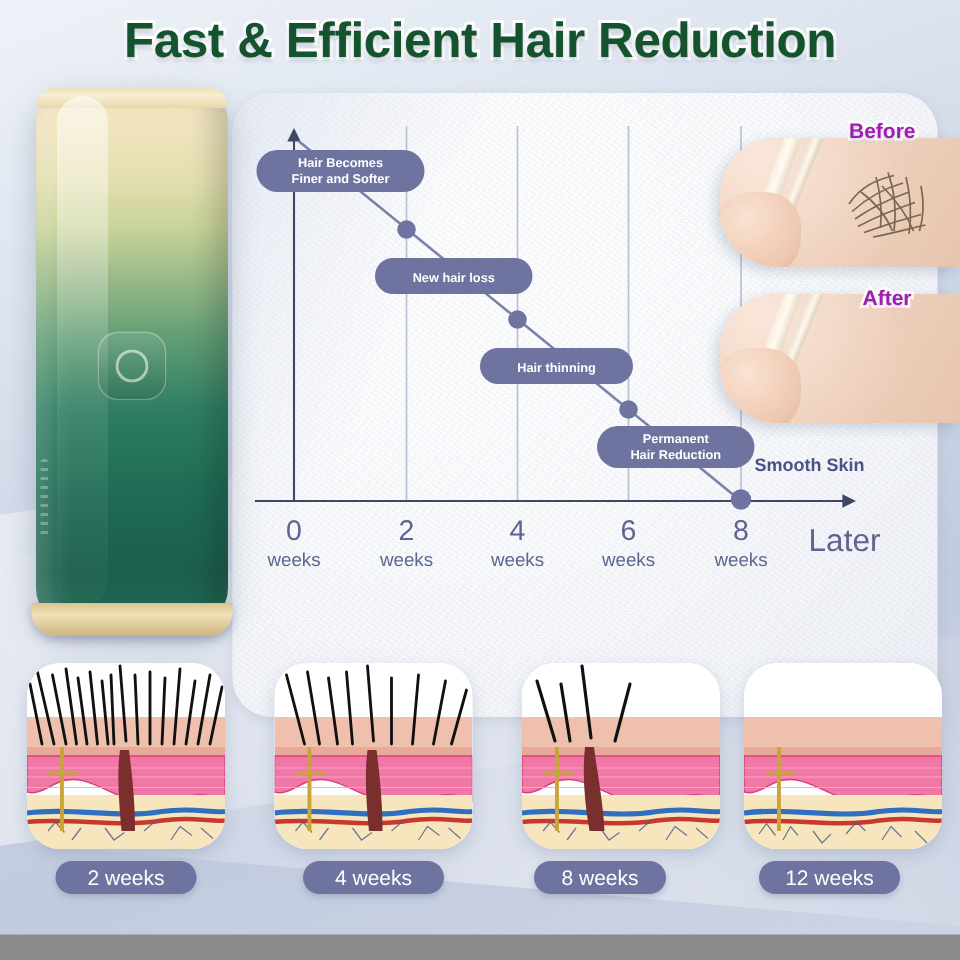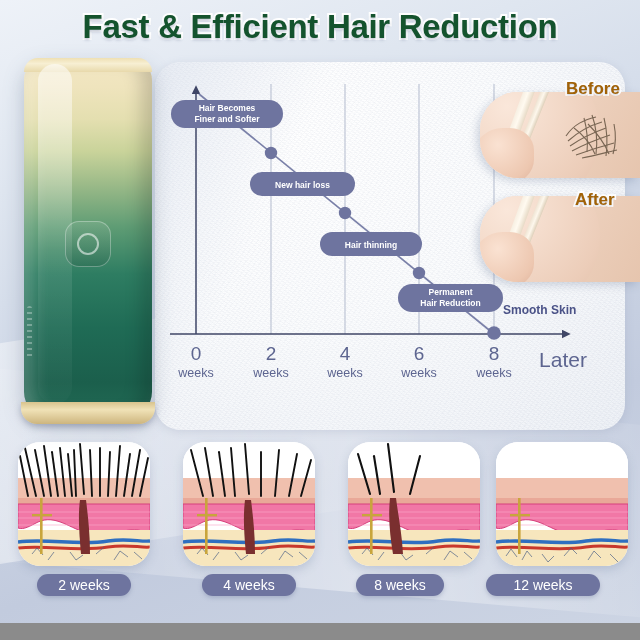--- a/index.html
+++ b/index.html
@@ -29,21 +29,21 @@
     font-size:33px;font-weight:bold;letter-spacing:-.3px;
     color:#14532d;
     -webkit-text-stroke:4px #ffffff;
     paint-order:stroke fill;
     text-shadow:0 2px 3px rgba(120,130,160,.45);
     z-index:6;white-space:nowrap;
   }
 
   
   .chart-panel{
-    position:absolute;left:155px;top:62px;width:470px;height:368px;
+    position:absolute;left:155px;top:62px;width:470px;height:416px;
     border-radius:26px;
     background:
       radial-gradient(ellipse at 30% 20%,#ffffff 0%,#fbfcfd 45%,#eef1f6 100%);
     box-shadow:0 2px 8px rgba(130,140,170,.22);
     overflow:hidden;
     text-align:center;
   }
   
   .chart-panel .noise{
     position:absolute;inset:0;opacity:.55;
@@ -135,21 +135,21 @@
   }
   .ba-card .hand{
     position:absolute;left:-6px;top:36px;width:60px;height:56px;border-radius:48% 40% 44% 50%;
     background:radial-gradient(circle at 40% 30%,#fae2d2,#edc7b0 70%,#dcb19a);
   }
   .ba-card .hair{
     position:absolute;right:16px;top:18px;width:62px;height:52px;
     opacity:.85;
   }
   .ba-label{
-    position:absolute;z-index:9;font-size:17px;font-weight:bold;color:#a16207;
+    position:absolute;z-index:9;font-size:14px;font-weight:bold;color:#a21caf;
     -webkit-text-stroke:3.5px #ffffff;paint-order:stroke fill;
     text-shadow:0 1px 2px rgba(120,130,160,.4);
   }
   #label-before{left:566px;top:79px;}
   #label-after{left:575px;top:190px;}
 
   
   .skin-row{position:absolute;left:0;top:436px;width:640px;height:160px;z-index:4;}
   .skin-card{
     position:absolute;width:132px;height:124px;border-radius:22px;
@@ -163,21 +163,21 @@
   .skin-card svg{display:block;}
 
   .wk-pill{
     position:absolute;height:22px;line-height:22px;border-radius:11px;
     background:#6e749f;color:#ffffff;font-size:14px;text-align:center;
     box-shadow:0 2px 4px rgba(110,120,155,.35);
   }
   .wp0{left:37px;top:138px;width:94px;}
   .wp1{left:202px;top:138px;width:94px;}
   .wp2{left:356px;top:138px;width:88px;}
-  .wp3{left:486px;top:138px;width:114px;}
+  .wp3{left:506px;top:138px;width:94px;}
 
   
   .bottom-strip{
     position:absolute;left:0;bottom:0;width:640px;height:34px;z-index:8;overflow:hidden;
   }
   .bottom-text{
     position:absolute;left:115px;top:2px;white-space:nowrap;
     font-size:15.5px;color:#1c1c1c;
   }
   .bottom-text .ghost{opacity:.55;filter:blur(1.2px);color:#39506b;}

